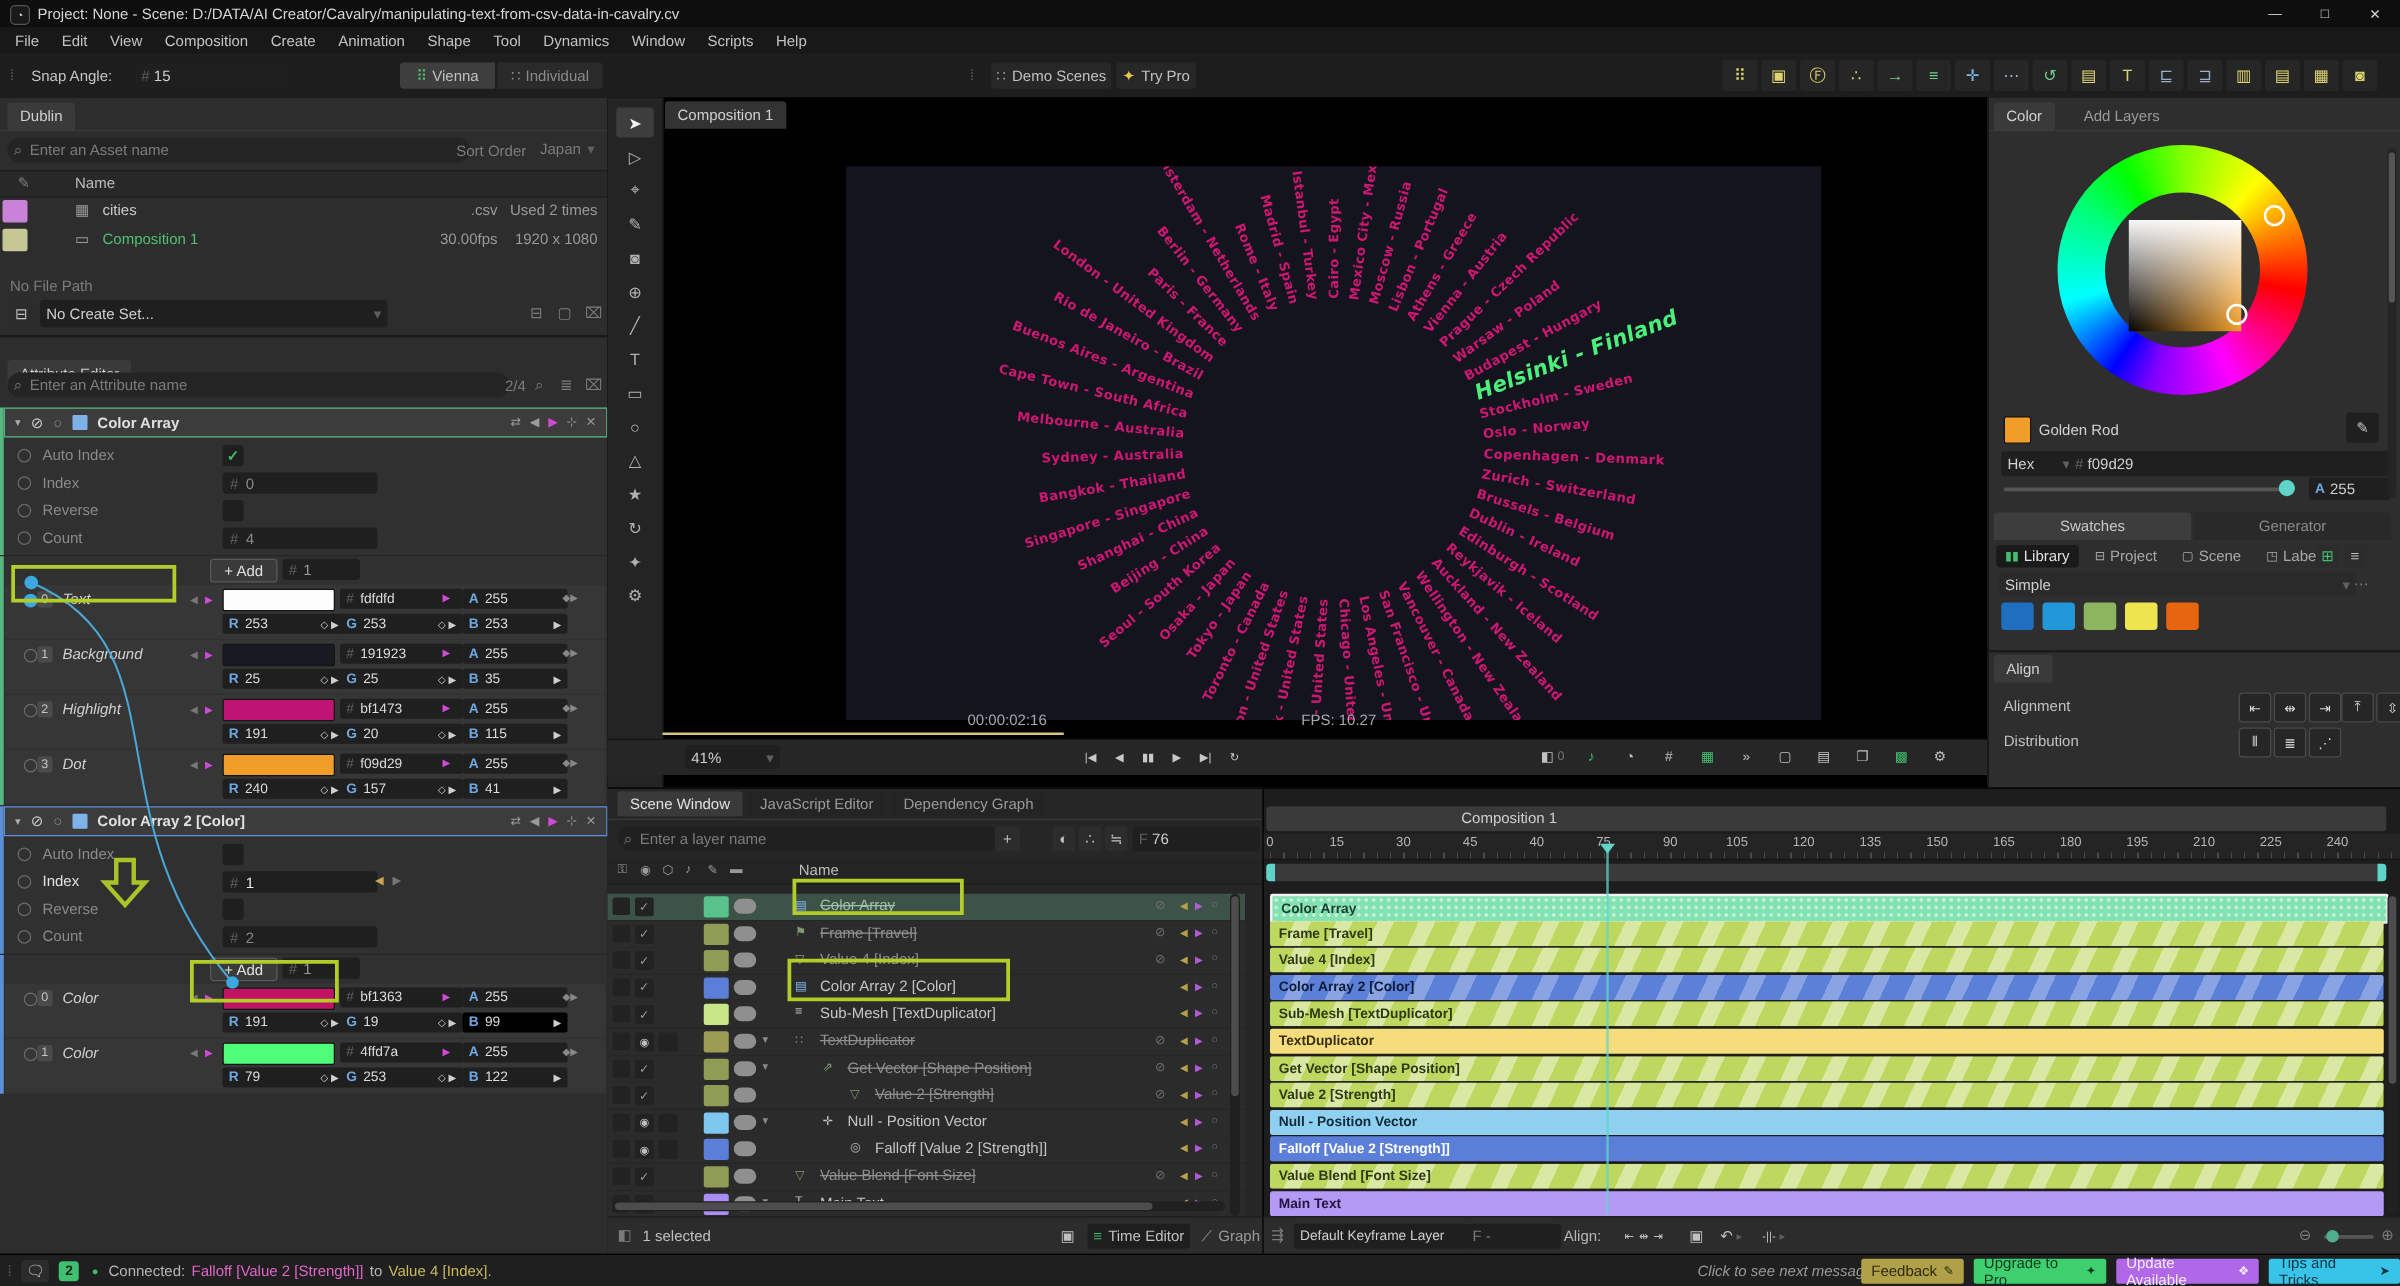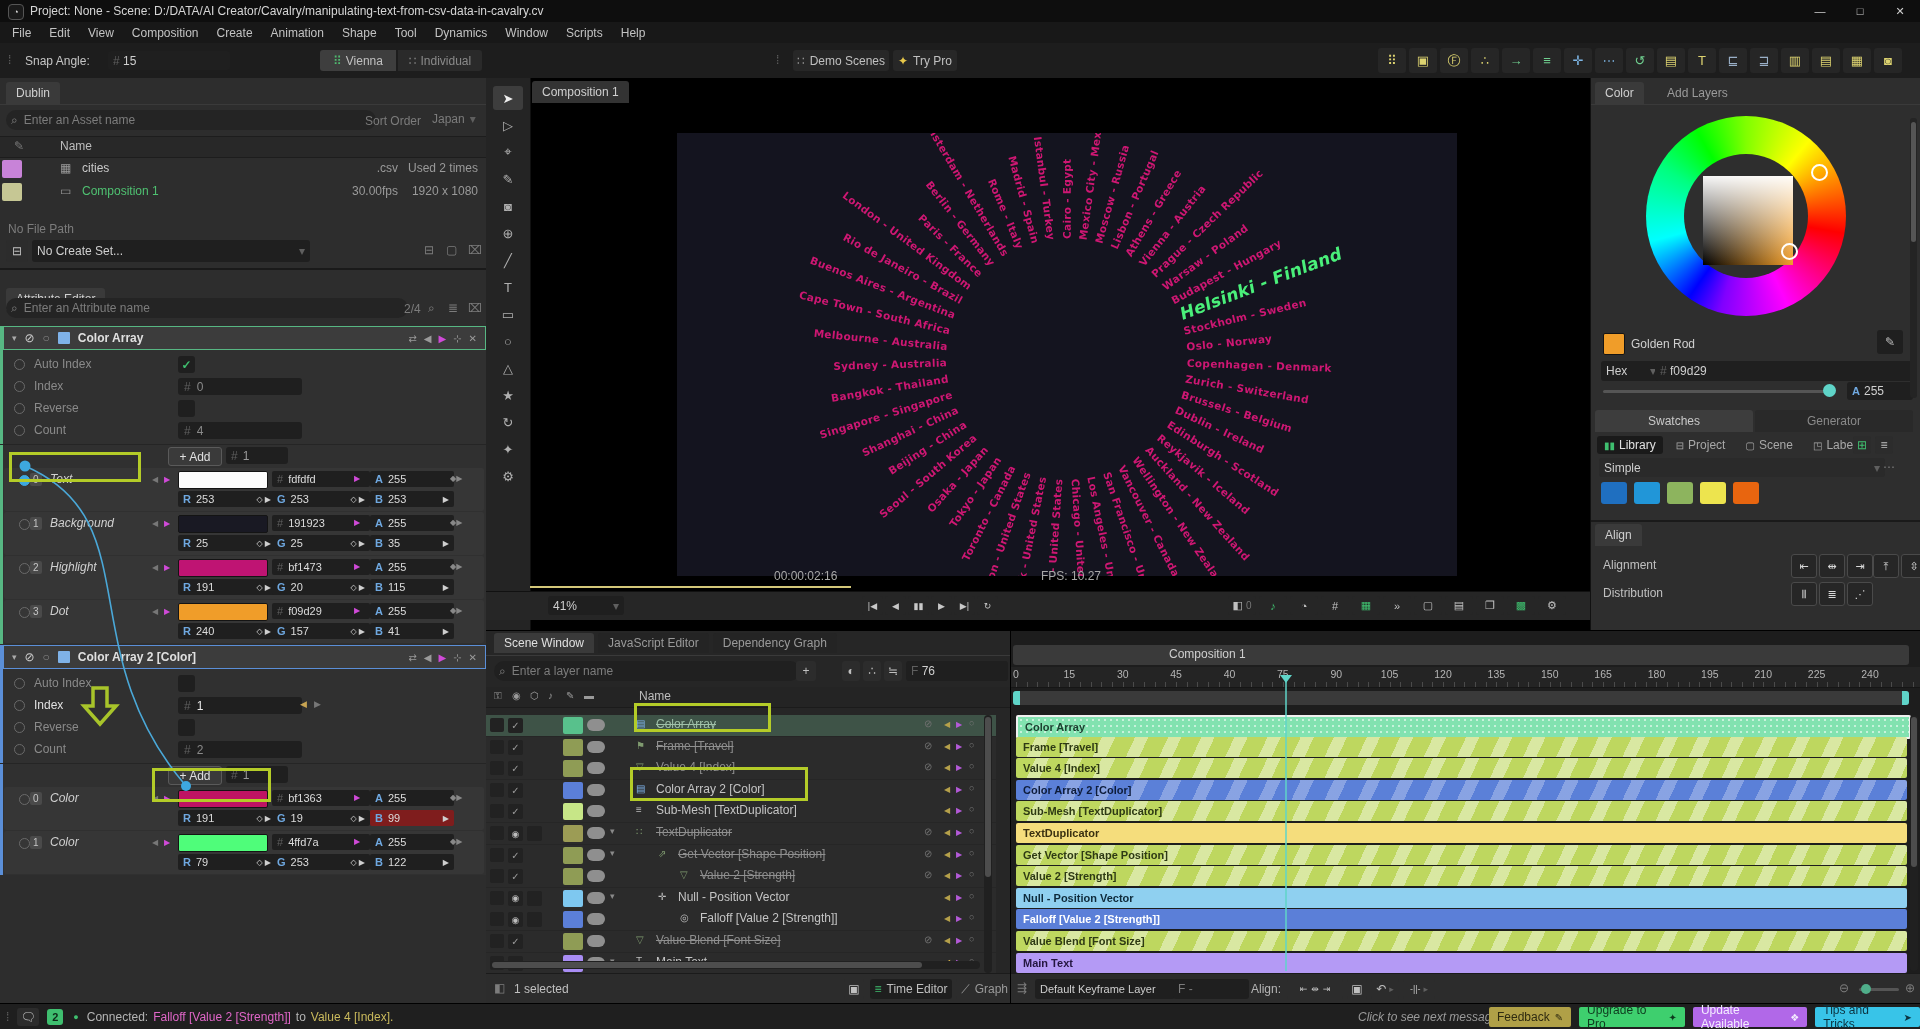--- a/index.html
+++ b/index.html
@@ -441,21 +441,21 @@
             </div>
             <span style="position: absolute; left: 446px; top: 6px; color: rgb(136, 136, 136); font-size: 8px;">◆▶</span>
             <div style="position: absolute; left: 174px; top: 23px; width: 88px; height: 16px; background: rgb(31, 31, 31); border-radius: 2px; display: flex; align-items: center; padding: 0px 5px; font-size: 11px; justify-content: space-between;">
               <span><b style="color: rgb(111, 168, 224); margin-right: 5px; font-weight: bold;">R</b><span style="color: rgb(220, 220, 220);">191</span></span>
               <span style="color: rgb(207, 207, 207); font-size: 8px;">◇ ▶</span>
             </div>
             <div style="position: absolute; left: 268px; top: 23px; width: 88px; height: 16px; background: rgb(31, 31, 31); border-radius: 2px; display: flex; align-items: center; padding: 0px 5px; font-size: 11px; justify-content: space-between;">
               <span><b style="color: rgb(111, 168, 224); margin-right: 5px; font-weight: bold;">G</b><span style="color: rgb(220, 220, 220);">19</span></span>
               <span style="color: rgb(207, 207, 207); font-size: 8px;">◇ ▶</span>
             </div>
-            <div style="position: absolute; left: 366px; top: 23px; width: 74px; height: 16px; background: #7f1d1d; border-radius: 2px; display: flex; align-items: center; padding: 0px 5px; font-size: 11px; justify-content: space-between;">
+            <div style="position: absolute; left: 366px; top: 23px; width: 74px; height: 16px; background: #000000; border-radius: 2px; display: flex; align-items: center; padding: 0px 5px; font-size: 11px; justify-content: space-between;">
               <span><b style="color: rgb(111, 168, 224); margin-right: 5px; font-weight: bold;">B</b><span style="color: rgb(220, 220, 220);">99</span></span>
               <span style="color: rgb(207, 207, 207); font-size: 8px;">▶</span>
             </div>
           </div>
           <div style="position: absolute; left: 4px; top: 186px; width: 480px; height: 43px; background: rgb(54, 54, 54); border-radius: 2px;">
             <span class="socket" style="position: absolute; left: 15px; top: 7px;"></span>
             <span class="idx-badge" style="position: absolute; left: 26px; top: 5px;">1</span>
             <span style="position: absolute; left: 46px; top: 4px; font-style: italic; color: rgb(208, 208, 208);">Color</span>
             <span style="position: absolute; left: 148px; top: 7px; color: rgb(119, 119, 119); font-size: 8px;">◀</span>
             <span style="position: absolute; left: 160px; top: 7px; color: rgb(208, 74, 216); font-size: 8px;">▶</span>

